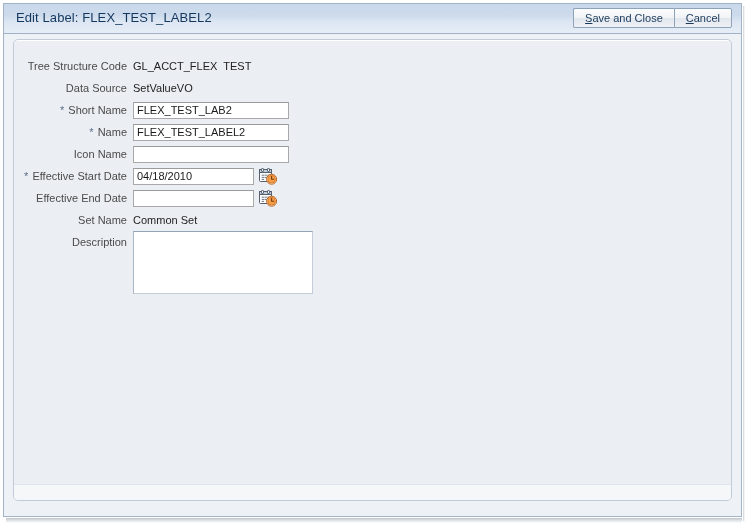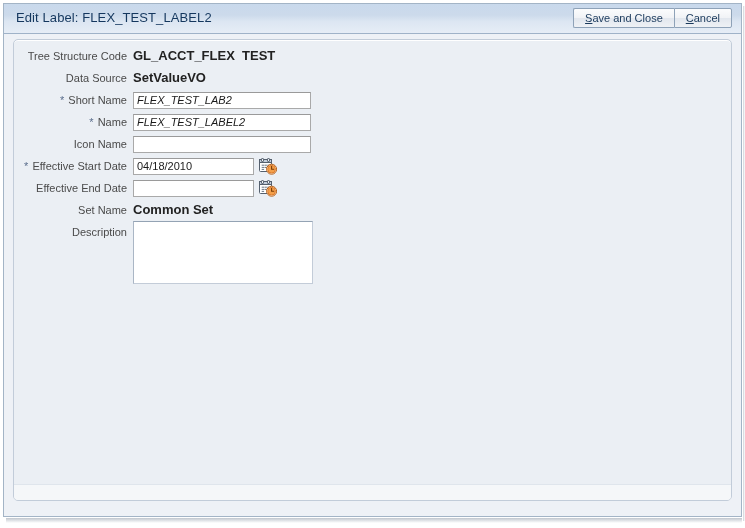--- a/index.html
+++ b/index.html
@@ -123,21 +123,21 @@
     height: 16px;
     background: #f5f7f9;
     border-top: 1px solid #dfe5ec;
     border-radius: 0 0 4px 4px;
     box-sizing: border-box;
   }
 
   
   #form {
     position: absolute;
-    left: 0; top: 5px;
+    left: 0; top: 15px;
     width: 100%;
   }
   .row {
     display: flex;
     align-items: flex-start;
     height: 22px;
   }
   .row.tall {
     height: 76px;
     justify-content: flex-end;
@@ -162,43 +162,42 @@
     flex: 1 1 auto;
     display: flex;
     align-items: center;
     height: 22px;
   }
   .row.tall .field {
     height: 76px;
     align-items: flex-start;
   }
   .static-val {
-    font-size: 13px;
+    font-size: 11px;
     color: #222222;
     line-height: 22px;
     white-space: pre;
-    font-weight: bold;
   }
 
   
   input.txt {
     font-family: "Liberation Sans", sans-serif;
     font-size: 11px;
     color: #1a1a1a;
     height: 17px;
     line-height: 17px;
     padding: 0 2px 0 3px;
     margin: 0;
     background: #ffffff;
     border: 1px solid #a9a9a9;
     border-top-color: #9a9a9a;
     box-sizing: border-box;
     outline: none;
   }
-  input.w-text { width: 178px; font-style: italic; }
+  input.w-text { width: 156px; }
   input.w-date { width: 121px; }
 
   textarea.desc {
     font-family: "Liberation Sans", sans-serif;
     font-size: 11px;
     color: #1a1a1a;
     width: 180px;
     height: 63px;
     margin: 0;
     padding: 2px 3px;

